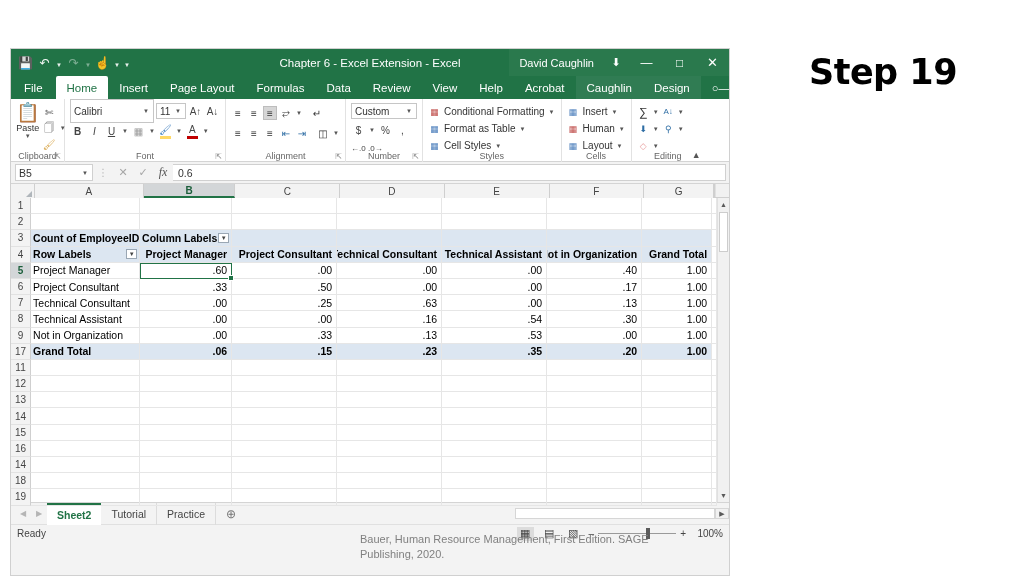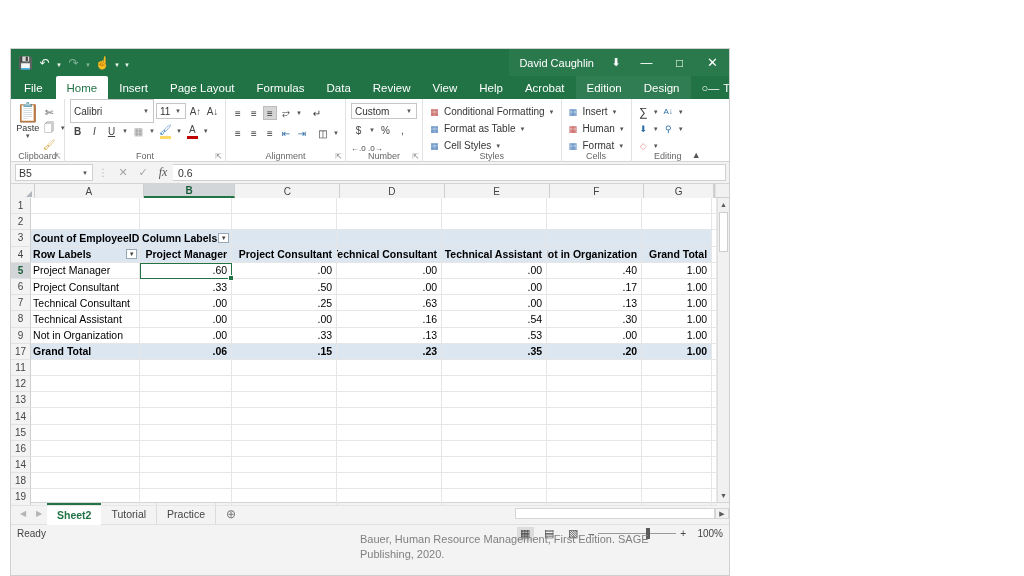--- a/index.html
+++ b/index.html
@@ -233,41 +233,42 @@
       <div class="qat">
         <span class="qicon">💾</span>
         <span class="qicon">↶</span>
         <span class="qcaret">▼</span>
         <span class="qicon dim">↷</span>
         <span class="qcaret dim">▼</span>
         <span class="qicon">☝</span>
         <span class="qcaret">▼</span>
         <span class="qcaret">▼</span>
       </div>
+      <div class="win-title">Chapter 6 - Excel Extension  -  Excel</div>
       <div class="tb-right">
         <span class="acct">David Caughlin</span>
         <span class="ribbon-opt">⬇</span>
         <span class="wbtn">—</span>
         <span class="wbtn">□</span>
         <span class="wbtn close">✕</span>
       </div>
     </div>
 
     <div class="tabs">
       <div class="tab file">File</div>
       <div class="tab active">Home</div>
       <div class="tab">Insert</div>
       <div class="tab">Page Layout</div>
       <div class="tab">Formulas</div>
       <div class="tab">Data</div>
       <div class="tab">Review</div>
       <div class="tab">View</div>
       <div class="tab">Help</div>
       <div class="tab">Acrobat</div>
-      <div class="tab ctx">Edition</div>
+      <div class="tab ctx">Caughlin</div>
       <div class="tab ctx">Design</div>
       <div class="tabs-right">
         <div class="tab">
           <span class="ic">○—</span>
           <span>Tell me</span>
         </div>
 
       </div>
     </div>
 
@@ -392,21 +393,21 @@
           <span class="ic-lbl">Insert</span>
           <span class="caret">▼</span>
         </div>
         <div class="tline">
           <span class="mini" style="color:#c0504d;">▦</span>
           <span class="ic-lbl">Human</span>
           <span class="caret">▼</span>
         </div>
         <div class="tline">
           <span class="mini" style="color:#4f81bd;">▦</span>
-          <span class="ic-lbl">Format</span>
+          <span class="ic-lbl">Layout</span>
           <span class="caret">▼</span>
         </div>
         <div class="grp-label">Cells</div>
       </div>
 
       <div class="grp" style="padding-top:4px;border-right:none;min-width:72px;">
         <div class="tline" style="gap:2px;">
           <span class="mini" style="font-size:12px;">∑</span>
           <span class="caret">▼</span>
           <span class="mini" style="font-size:8px;color:#2e6da4;">A↓</span>
@@ -717,15 +718,16 @@
           <span class="zline">
               <i class="zknob"></i>
             </span>
           <span>+</span>
         </div>
         <span class="zpct">100%</span>
       </div>
     </div>
   </div>
 
+  <div class="step-title">Step 19</div>
   <div class="footer-credit">Bauer, Human Resource Management, First Edition. SAGE Publishing, 2020.</div>
 
 </div>
 
 </body></html>

